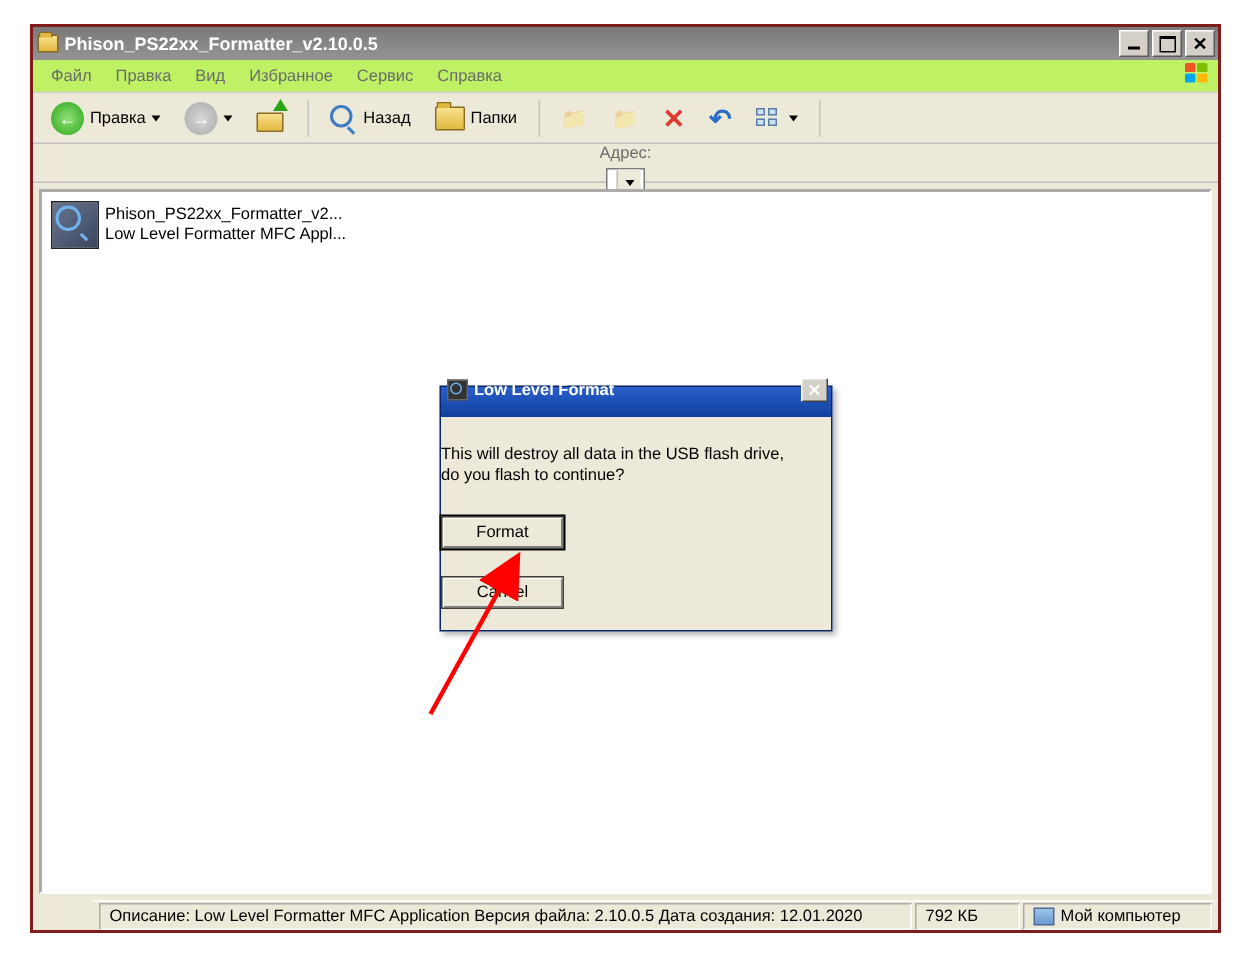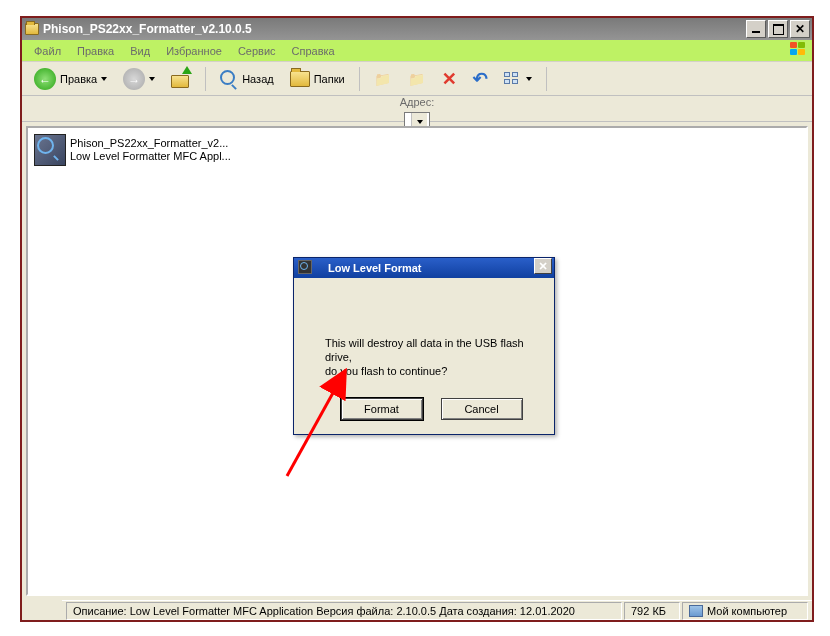--- a/index.html
+++ b/index.html
@@ -176,55 +176,55 @@
     border-top:1px solid #fff;
     display:flex;
     align-items:center;
     padding:0 4px;
     gap:2px;
     font-size:11px;
     margin-left:40px;
   }
   .sb-cell{border:1px inset #fff;padding:2px 6px;height:18px;display:flex;align-items:center;gap:4px;}
   .sb-cell.main{flex:1;}
-  .sb-cell.size{width:56px;}
+  .sb-cell.size{width:70px;}
   .sb-cell.comp{width:126px;}
   .monitor-ic{width:14px;height:12px;border:1px solid #4a6a9a;background:linear-gradient(#9fc4e8,#6a9ad0);position:relative;}
   
   .dialog{
     position:absolute;
     top:257px;left:293px;
     width:262px;
     background:#ece9d8;
     border:1px solid #0a246a;
     box-shadow: 2px 2px 4px rgba(0,0,0,0.3);
   }
   .dlg-title{
     height:20px;
     background:linear-gradient(#2a5fc9,#1040a0);
     color:#fff;
     font-weight:bold;
     display:flex;
-    align-items:flex-end;
-    padding:0 2px 4px 4px;
-    gap:16px;
+    align-items:center;
+    padding:0 2px 16px 4px;
+    gap:4px;
   }
   .dlg-title .app-ic{width:14px;height:14px;background:#333;border:1px solid #666;position:relative;}
   .dlg-title .app-ic::before{content:'';position:absolute;top:1px;left:1px;width:6px;height:6px;border:1px solid #6fb4ee;border-radius:50%;}
   .dlg-close{
     width:18px;height:16px;
     background:#d4d0c8;
     border:1px solid #fff;border-right-color:#404040;border-bottom-color:#404040;
     display:flex;align-items:center;justify-content:center;
     font-size:11px;font-weight:bold;font-family:Arial;
     margin-left:auto;
   }
-  .dlg-body{padding:18px 16px 14px 31px;margin-top:40px;}
+  .dlg-body{padding:18px 16px 14px 0;}
   .dlg-msg{line-height:14px;margin-bottom:20px;}
-  .dlg-buttons{display:flex;justify-content:center;gap:18px;}
+  .dlg-buttons{display:flex;justify-content:center;gap:18px;flex-direction:column;}
   .dlg-btn{
     width:82px;height:22px;
     background:#ece9d8;
     border:1px solid #404040;
     box-shadow: inset 1px 1px 0 #fff, inset -1px -1px 0 #808080;
     display:flex;align-items:center;justify-content:center;
   }
   .dlg-btn.primary{outline:1px solid #000;}
   .arrow-annot{
     position:absolute;

